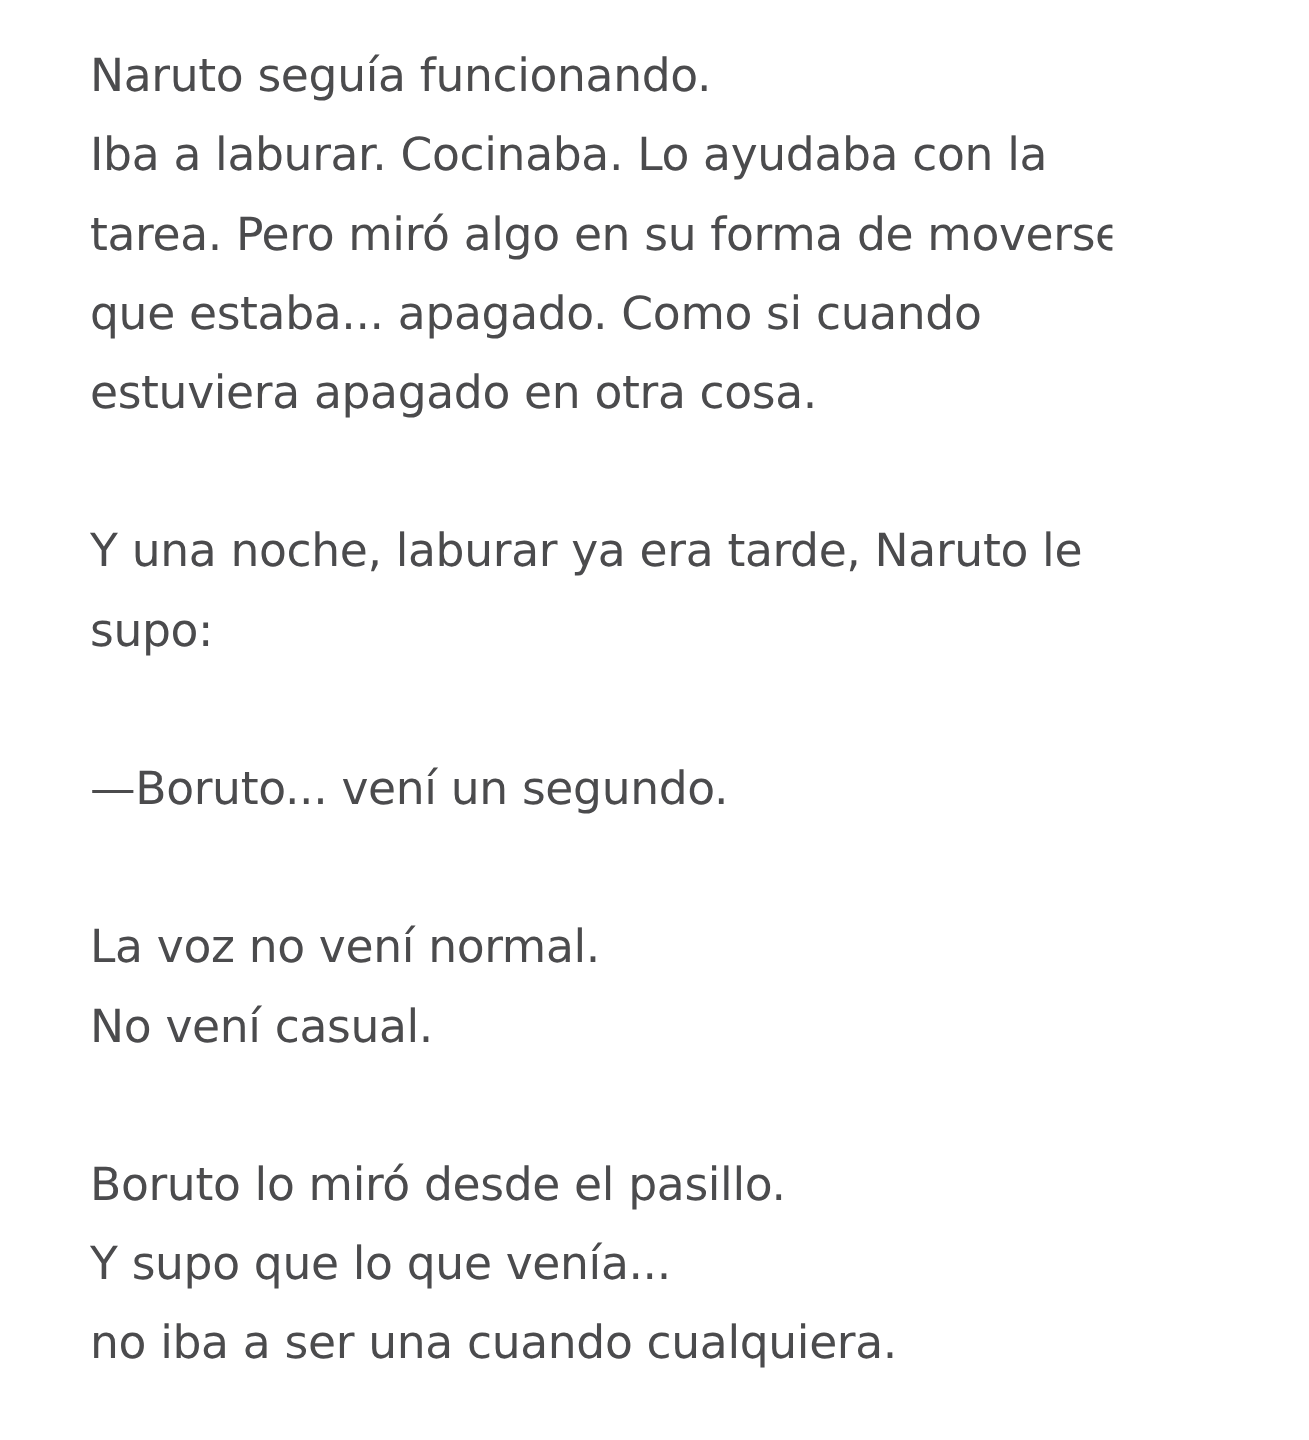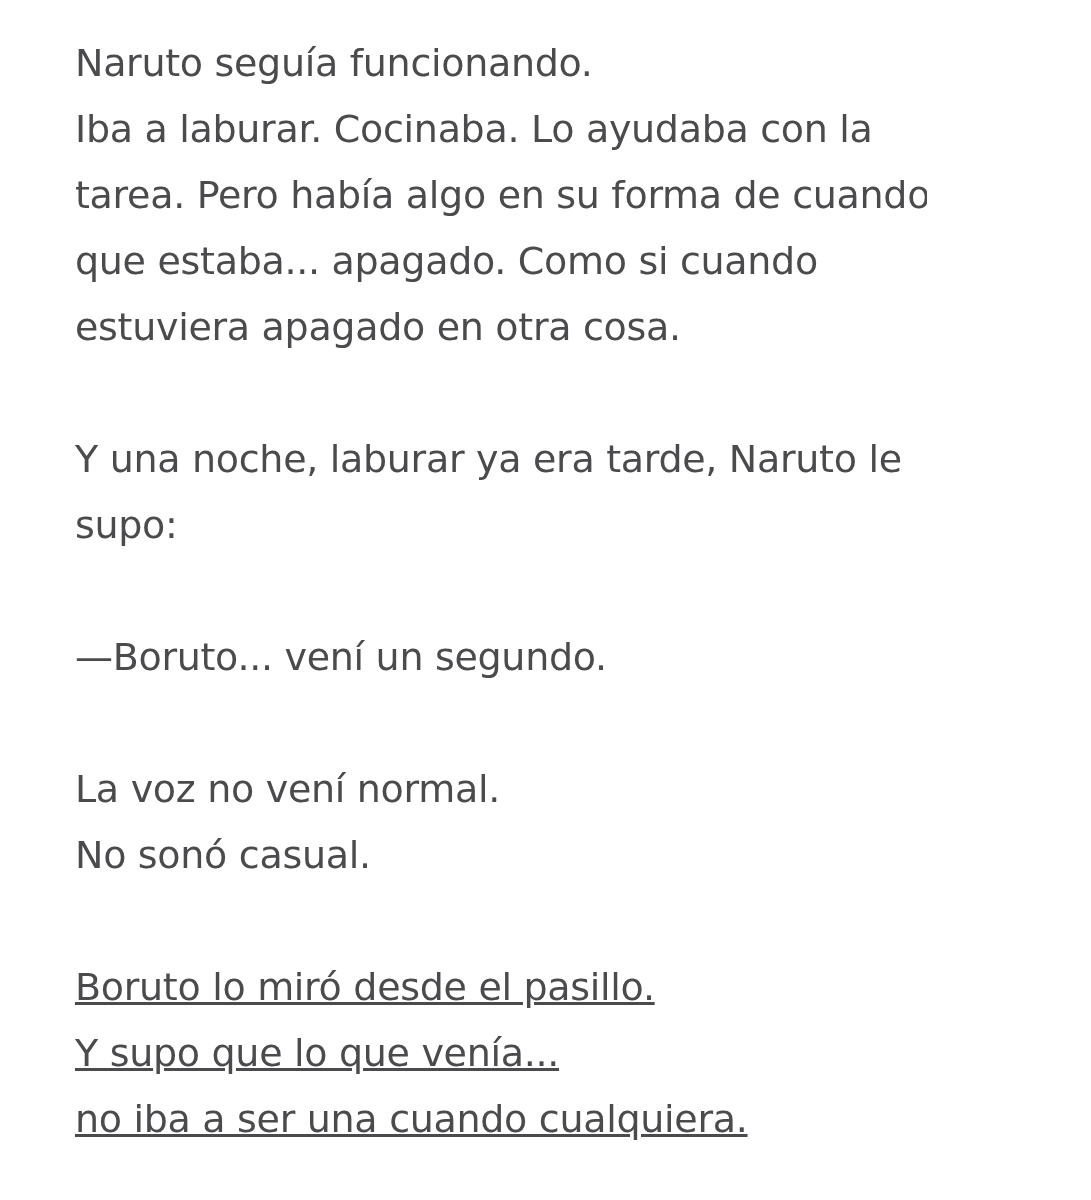--- a/index.html
+++ b/index.html
@@ -20,55 +20,54 @@
     position: absolute;
     top: 30px;
     left: 75px;
     right: 40px;
   }
   .paragraph {
     margin: 0 0 66px 0;
   }
   .paragraph:last-child {
     margin-bottom: 0;
-    text-decoration: underline;
   }
   .line {
     font-size: 38px;
     line-height: 66px;
     white-space: nowrap;
     letter-spacing: -0.3px;
   }
 </style>
 </head>
 <body>
 
 <div class="page">
   <div class="story">
 
     <div class="paragraph">
       <div class="line">Naruto seguía funcionando.</div>
       <div class="line">Iba a laburar. Cocinaba. Lo ayudaba con la</div>
-      <div class="line">tarea. Pero había algo en su forma de cuando</div>
+      <div class="line">tarea. Pero miró algo en su forma de moverse</div>
       <div class="line">que estaba... apagado. Como si cuando</div>
       <div class="line">estuviera apagado en otra cosa.</div>
     </div>
 
     <div class="paragraph">
       <div class="line">Y una noche, laburar ya era tarde, Naruto le</div>
       <div class="line">supo:</div>
     </div>
 
     <div class="paragraph">
       <div class="line">—Boruto... vení un segundo.</div>
     </div>
 
     <div class="paragraph">
       <div class="line">La voz no vení normal.</div>
-      <div class="line">No sonó casual.</div>
+      <div class="line">No vení casual.</div>
     </div>
 
     <div class="paragraph">
       <div class="line">Boruto lo miró desde el pasillo.</div>
       <div class="line">Y supo que lo que venía...</div>
       <div class="line">no iba a ser una cuando cualquiera.</div>
     </div>
 
   </div>
 </div>

